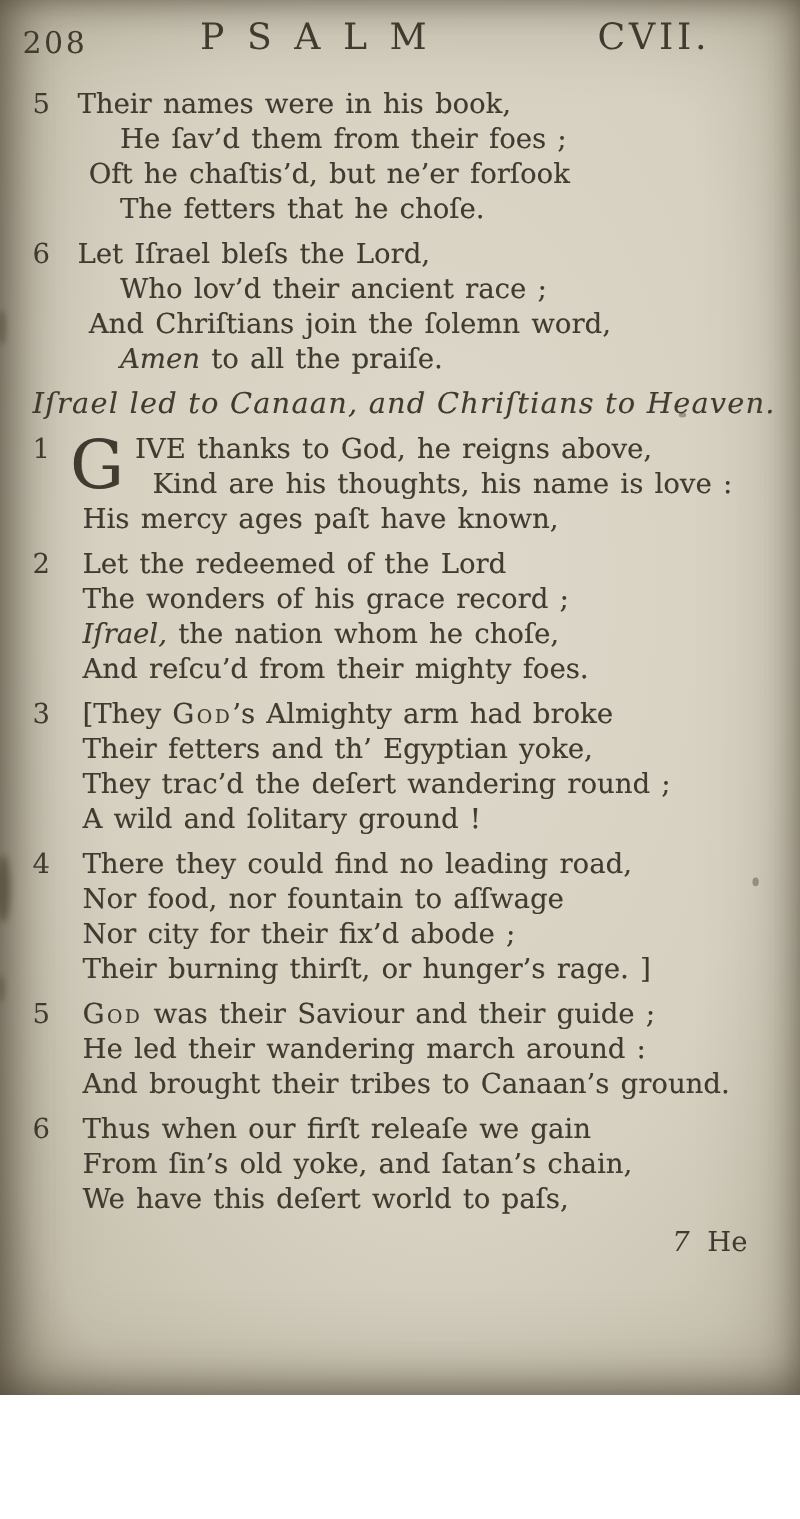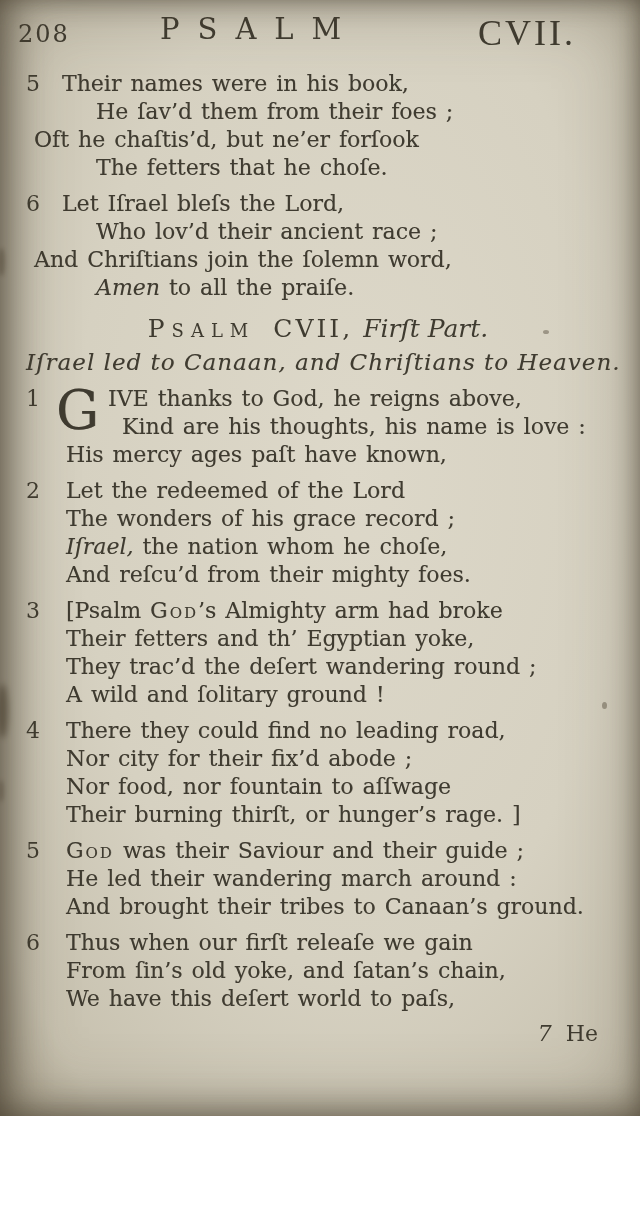--- a/index.html
+++ b/index.html
@@ -20,30 +20,30 @@
       inset -16px 0 26px -14px rgba(58,50,36,.42),
       inset 0 -22px 32px -15px rgba(58,50,36,.4),
       inset 0 14px 24px -14px rgba(58,50,36,.35);
   }
   .content { position:relative; padding:10px 30px 0 26px; z-index:2; }
 
   
   .header { position:relative; height:60px; }
   .pgnum  { position:absolute; left:-8px; top:10px; font-size:24px; letter-spacing:2px; }
   .htitle { position:absolute; left:134px; top:2px; font-size:29px; letter-spacing:18px; }
-  .hnum   { position:absolute; left:452px; top:2px; font-size:36px; letter-spacing:3px;font-family:Liberation Serif, serif; }
+  .hnum   { position:absolute; left:452px; top:2px; font-size:29px; letter-spacing:3px; }
 
   
   .stanza { position:relative; margin-bottom:8px; }
   .vnum   { position:absolute; left:0; top:1px; font-size:22px; }
   .line   { font-size:22px; line-height:28px; word-spacing:2px; white-space:nowrap;
             text-shadow:0.3px 0.3px 0 rgba(60,55,45,.35); }
   .ind-a { padding-left:36px; }
   .ind-b { padding-left:70px; }
-  .ind-c { padding-left:8px;  }
+  .ind-c { padding-left:8px;margin-left:37px;  }
   .ind-m { padding-left:40px; }
   .ind-g1{ padding-left:82px; }
   .ind-g2{ padding-left:96px; }
   .it { font-style:italic; }
   .sc { font-variant:small-caps; letter-spacing:2px; }
 
   .dropcap { position:absolute; left:30px; top:0; font-size:54px; line-height:52px;
              text-shadow:0.4px 0.4px 0 rgba(60,55,45,.4); }
 
   
@@ -94,54 +94,51 @@
     </div>
 
     <div class="stanza">
       <span class="vnum">6</span>
       <div class="line ind-a">Let Iſrael bleſs the Lord,</div>
       <div class="line ind-b">Who lov’d their ancient race ;</div>
       <div class="line ind-c">And Chriſtians join the ſolemn word,</div>
       <div class="line ind-b"><span class="it">Amen</span><span> to all the praiſe.</span></div>
     </div>
 
-    <div class="psheading">
-      <span class="ps">Psalm</span><span class="num">CVII,</span><span class="it">Firſt Part.</span>
-    </div>
     <div class="subtitle">Iſrael led to Canaan, and Chriſtians to Heaven.</div>
 
     <div class="stanza">
       <span class="vnum">1</span>
       <span class="dropcap">G</span>
       <div class="line ind-g1">IVE thanks to God, he reigns above,</div>
       <div class="line ind-g2">Kind are his thoughts, his name is love :</div>
       <div class="line ind-m">His mercy ages paſt have known,</div>
     </div>
 
     <div class="stanza">
       <span class="vnum">2</span>
       <div class="line ind-m">Let the redeemed of the Lord</div>
       <div class="line ind-m">The wonders of his grace record ;</div>
       <div class="line ind-m"><span class="it">Iſrael,</span><span> the nation whom he choſe,</span></div>
       <div class="line ind-m">And reſcu’d from their mighty foes.</div>
     </div>
 
     <div class="stanza">
       <span class="vnum">3</span>
-      <div class="line ind-m"><span>[Psalm </span><span class="sc">God</span><span>’s Almighty arm had broke</span></div>
+      <div class="line ind-m"><span>[They </span><span class="sc">God</span><span>’s Almighty arm had broke</span></div>
       <div class="line ind-m">Their fetters and th’ Egyptian yoke,</div>
       <div class="line ind-m">They trac’d the deſert wandering round ;</div>
       <div class="line ind-m">A wild and ſolitary ground !</div>
     </div>
 
     <div class="stanza">
       <span class="vnum">4</span>
       <div class="line ind-m">There they could find no leading road,</div>
+      <div class="line ind-m">Nor food, nor fountain to aſſwage</div>
       <div class="line ind-m">Nor city for their fix’d abode ;</div>
-      <div class="line ind-m">Nor food, nor fountain to aſſwage</div>
       <div class="line ind-m">Their burning thirſt, or hunger’s rage. ]</div>
     </div>
 
     <div class="stanza">
       <span class="vnum">5</span>
       <div class="line ind-m"><span class="sc">God</span><span> was their Saviour and their guide ;</span></div>
       <div class="line ind-m">He led their wandering march around :</div>
       <div class="line ind-m">And brought their tribes to Canaan’s ground.</div>
     </div>
 

